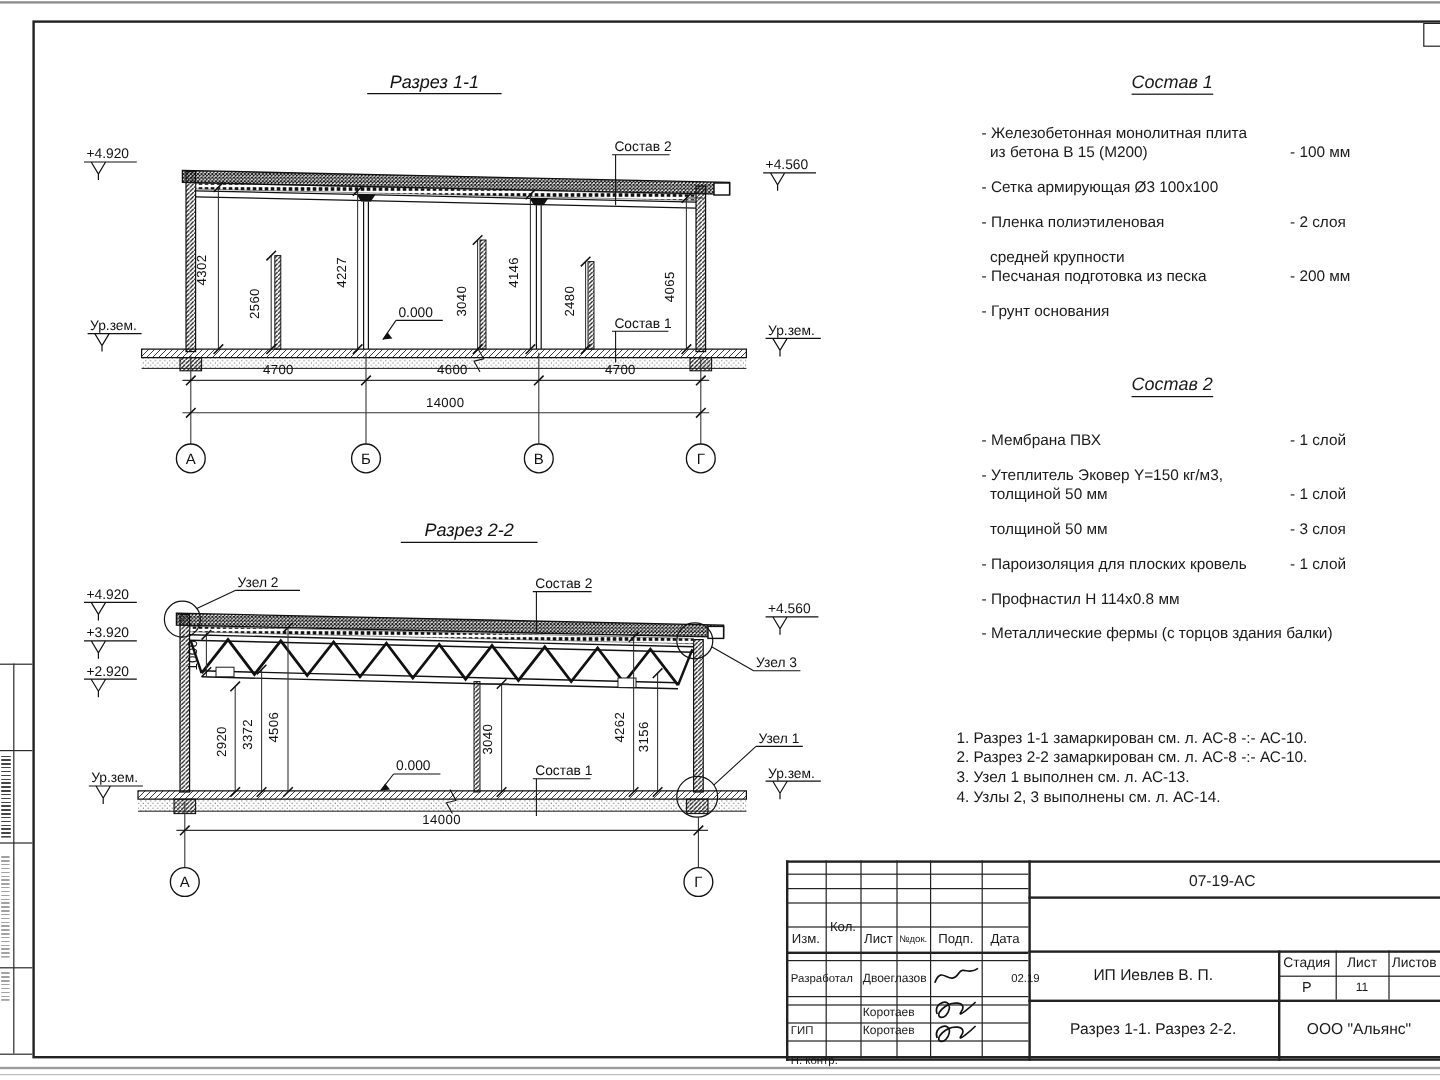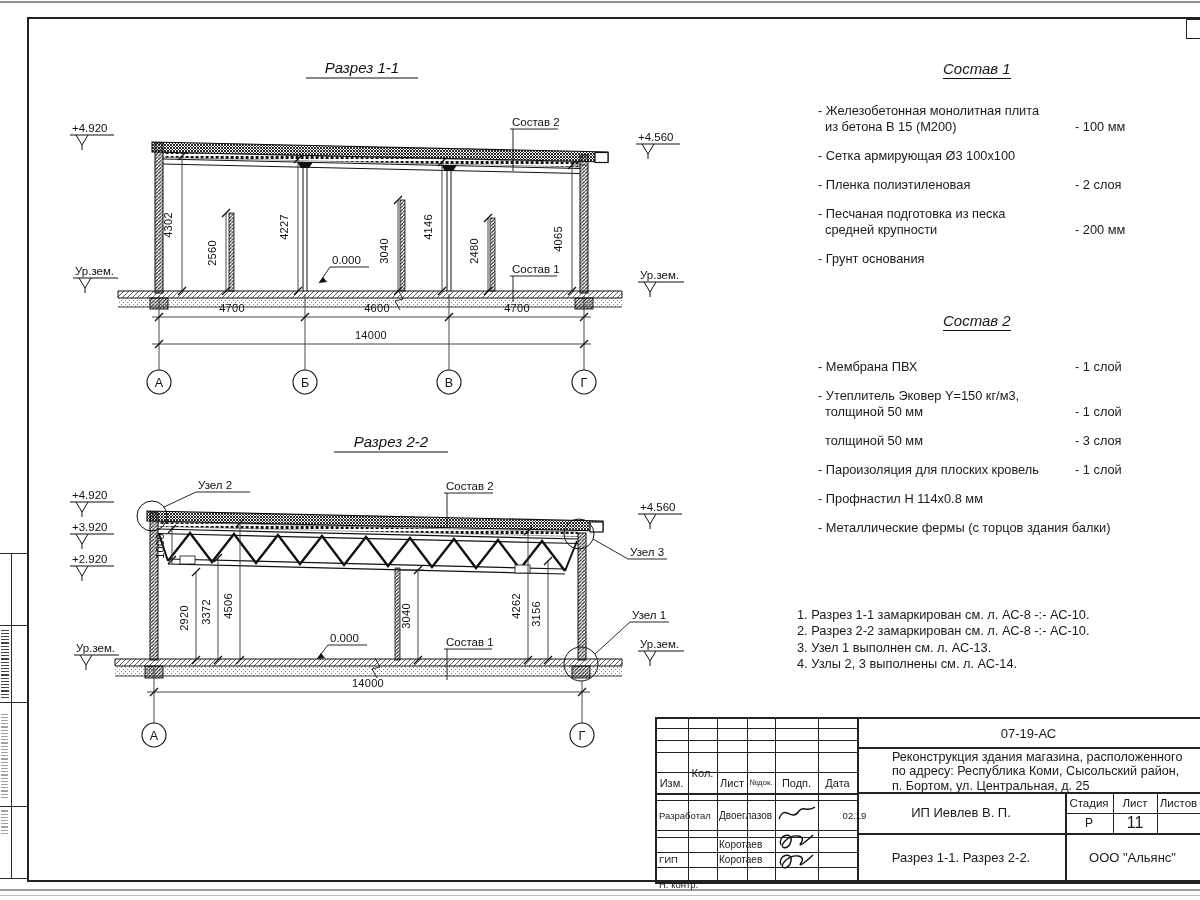--- a/index.html
+++ b/index.html
@@ -340,22 +340,22 @@
       <span class="val">- 100 мм</span>
     </div>
     <div class="s-item">
         <div>- Сетка армирующая Ø3 100х100</div>
       </div>
     <div class="s-item">
       <div>- Пленка полиэтиленовая</div>
         <span class="val">-  2 слоя</span>
     </div>
     <div class="s-item">
-      <div>- Песчаная подготовка из песка</div>
-        <div style="padding-left:7px;">средней крупности</div>
+      <div style="padding-left:7px;">средней крупности</div>
+        <div>- Песчаная подготовка из песка</div>
       <span class="val">- 200 мм</span>
     </div>
     <div class="s-item">
         <div>- Грунт основания</div>
       </div>
   </div>
 </div>
 
 <div class="sostav" style="left:795px;top:312px;">
   <span class="sostav-title">Состав 2</span>
@@ -439,27 +439,22 @@
   <div class="cell cl" style="left:64px;top:120px;width:56px;height:15px;font-size:10px;">Коротаев</div>
   <div class="cell cl" style="left:3px;top:135px;width:58px;height:15px;font-size:9.5px;padding-left:1px;">ГИП</div>
   <div class="cell cl" style="left:64px;top:135px;width:56px;height:15px;font-size:10px;">Коротаев</div>
 
   <svg class="abs" style="left:118px;top:80px;" width="48" height="82">
     <path d="M6,22 C12,6 18,26 26,14 C30,8 34,16 42,10" fill="none" stroke="#111" stroke-width="1.4"></path>
     <path d="M8,48 C4,38 20,34 18,44 C16,54 4,52 12,44 C20,36 34,38 28,46 C24,52 36,42 40,38" fill="none" stroke="#111" stroke-width="1.4"></path>
     <path d="M8,68 C4,58 20,54 18,64 C16,74 4,72 12,64 C20,56 34,58 28,66 C24,72 36,62 40,58" fill="none" stroke="#111" stroke-width="1.4"></path>
   </svg>
 
-  <div class="cell" style="left:202px;top:2px;width:343px;height:28px;font-size:13px;border-radius:14px;">07-19-АС</div>
-  <div class="abs" style="left:237px;top:33px;width:308px;font-size:12.6px;line-height:14.3px;">
-    <div>Реконструкция здания магазина, расположенного</div>
-      <div>по адресу: Республика Коми, Сысольский район,</div>
-      <div>п. Бортом, ул. Центральная, д. 25</div>
-  </div>
+  <div class="cell" style="left:192px;top:2px;width:343px;height:28px;font-size:13px;border-radius:14px;">07-19-АС</div>
   <div class="cell" style="left:202px;top:75px;width:208px;height:41px;font-size:13px;">ИП Иевлев В. П.</div>
   <div class="cell" style="left:410px;top:75px;width:48px;height:21px;font-size:11.5px;">Стадия</div>
   <div class="cell" style="left:458px;top:75px;width:44px;height:21px;font-size:11.5px;">Лист</div>
   <div class="cell" style="left:502px;top:75px;width:43px;height:21px;font-size:11.5px;">Листов</div>
   <div class="cell" style="left:410px;top:96px;width:48px;height:20px;font-size:12px;">Р</div>
-  <div class="cell" style="left:458px;top:96px;width:44px;height:20px;font-size:16px;text-align:right;">11</div>
+  <div class="cell" style="left:458px;top:96px;width:44px;height:20px;font-size:10px;text-align:right;">11</div>
   <div class="cell" style="left:202px;top:116px;width:208px;height:49px;font-size:13px;">Разрез 1-1. Разрез 2-2.</div>
   <div class="cell" style="left:410px;top:116px;width:135px;height:49px;font-size:13px;">ООО "Альянс"</div>
 </div>
 
 </body></html>

